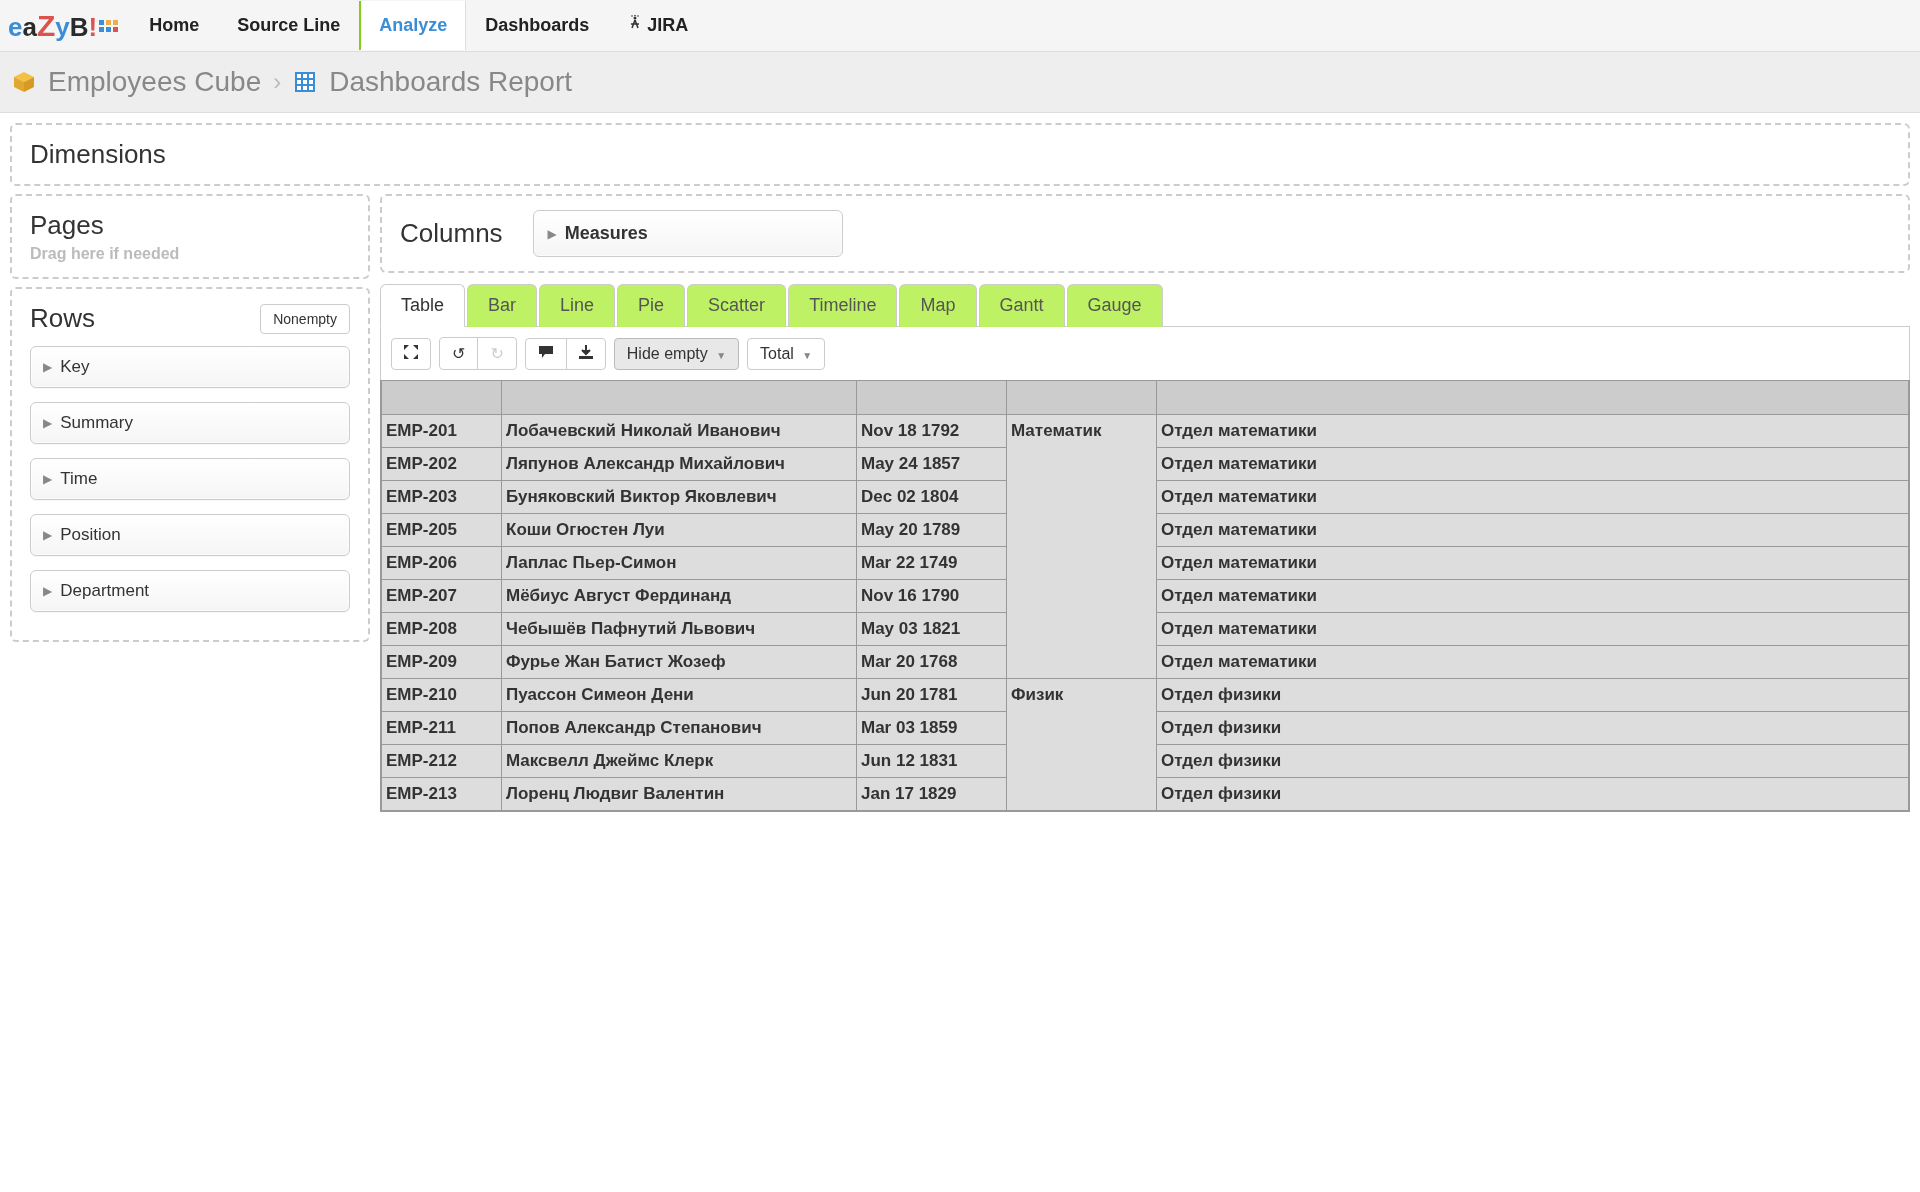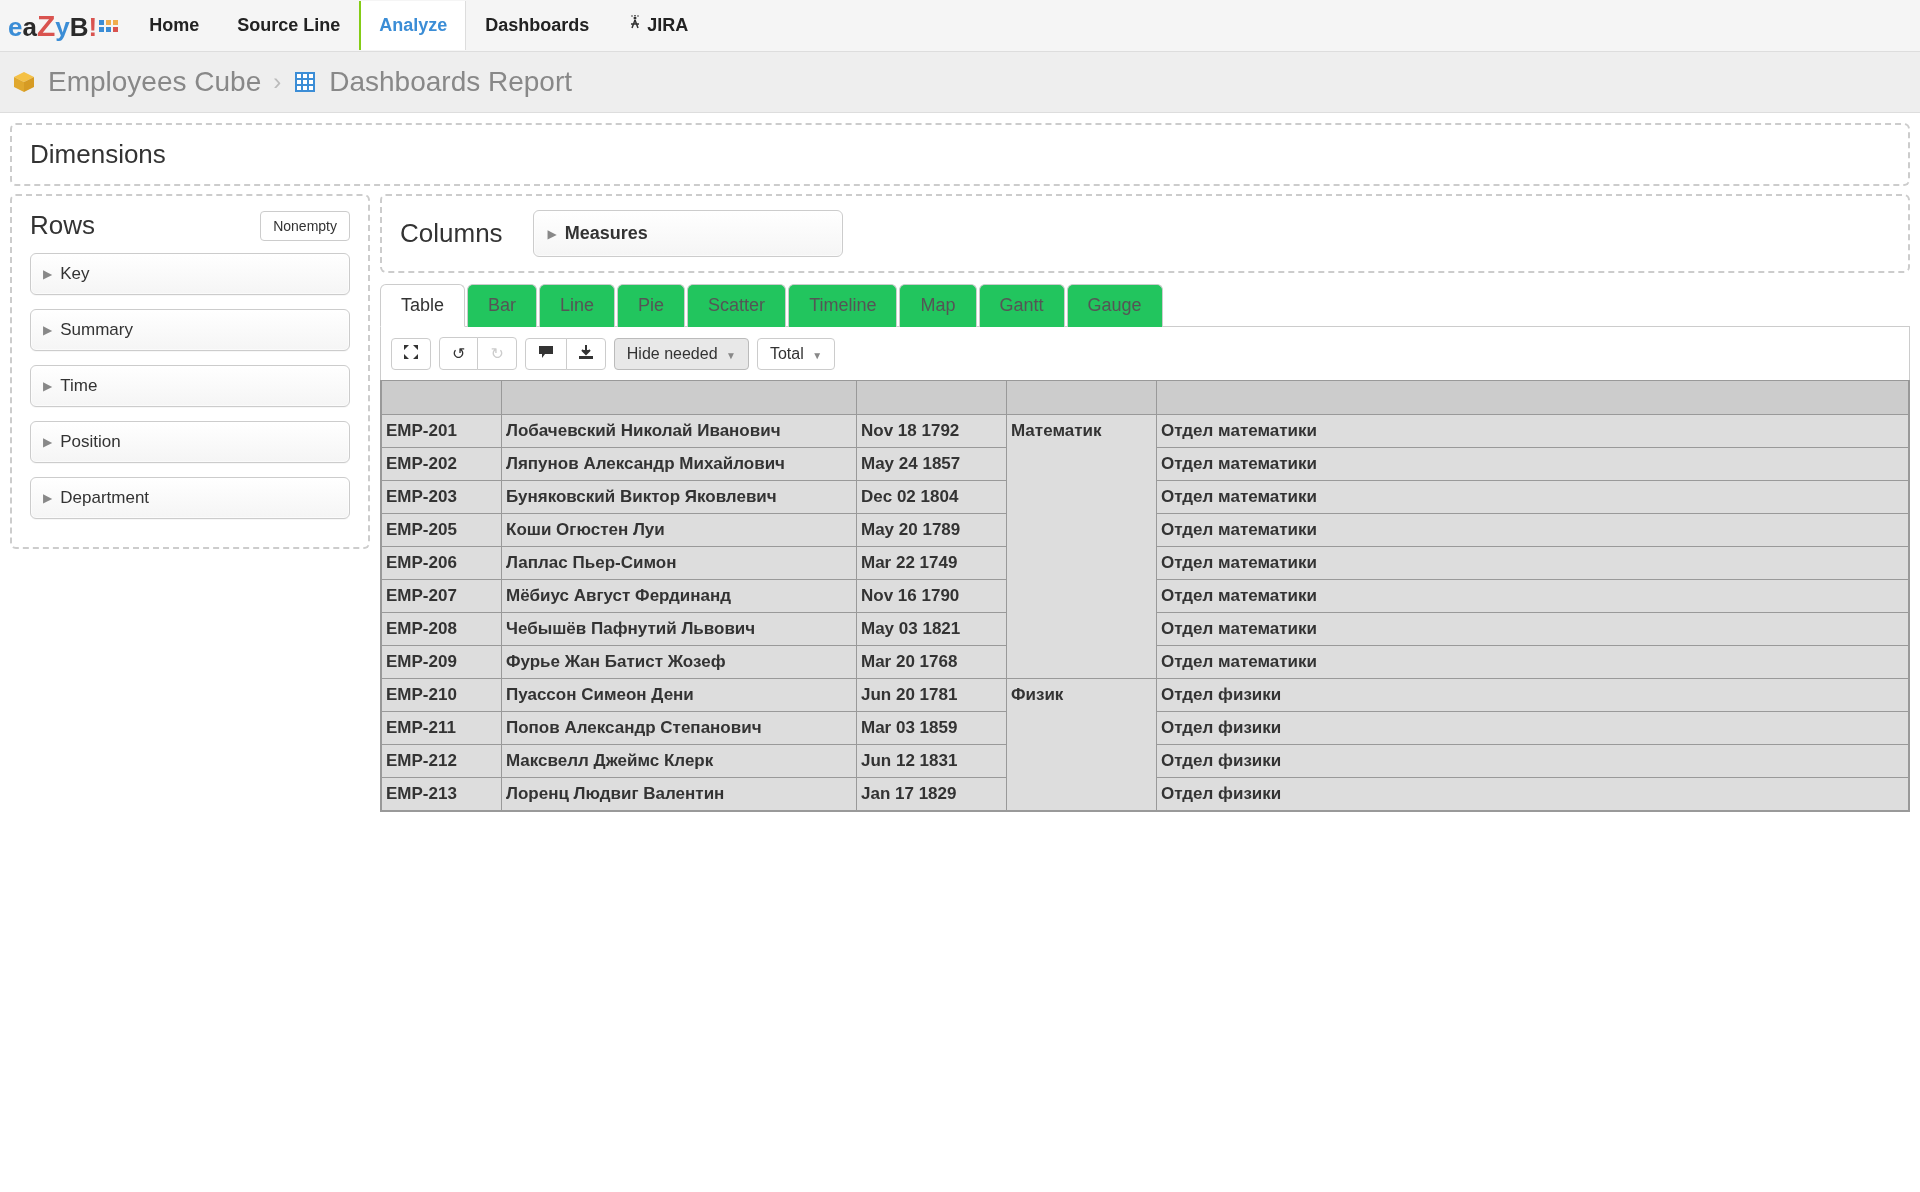--- a/index.html
+++ b/index.html
@@ -48,21 +48,21 @@
 .dim-pill { border: 1px solid #ccc; border-radius: 6px; background: linear-gradient(#fff,#f5f5f5); padding: 10px 12px; margin-bottom: 14px; box-shadow: inset 0 0 0 1px rgba(255,255,255,0.6), 0 1px 0 rgba(0,0,0,0.03); display: flex; align-items: center; cursor: pointer; }
 .dim-pill .tri { color: #888; margin-right: 8px; font-size: 12px; }
 .dim-pill .lbl { font-weight: normal; font-size: 17px; color: #333; }
 .columns-panel { border: 2px dashed #ccc; border-radius: 6px; padding: 14px 18px; margin-bottom: 8px; display: flex; align-items: center; gap: 30px; text-align: right; }
 .measures-pill { border: 1px solid #ccc; border-radius: 6px; background: linear-gradient(#fff,#f5f5f5); padding: 12px 14px; width: 310px; display: flex; align-items: center; cursor: pointer; box-shadow: inset 0 0 0 1px rgba(255,255,255,0.6); }
 .measures-pill .tri { color: #888; margin-right: 8px; font-size: 12px; }
 .measures-pill .lbl { font-weight: bold; font-size: 18px; }
 
 
 .tabs { display: flex; border-bottom: 1px solid #ccc; margin-top: 10px; }
-.tab { padding: 10px 20px; font-size: 18px; color: #555; background: #22c55e; border: 1px solid #ccc; border-bottom: none; margin-right: 2px; border-radius: 6px 6px 0 0; cursor: pointer; position: relative; top: 1px; }
+.tab { padding: 10px 20px; font-size: 18px; color: #555; background: #bef264; border: 1px solid #ccc; border-bottom: none; margin-right: 2px; border-radius: 6px 6px 0 0; cursor: pointer; position: relative; top: 1px; }
 .tab.active { background: #fff; color: #333; border-bottom: 1px solid #fff; }
 
 
 .toolbar { display: flex; gap: 8px; padding: 10px 0; align-items: center; border-left: 1px solid #ccc; border-right: 1px solid #ccc; padding-left: 10px; padding-right: 10px; }
 .btn-icon { background: #fff; border: 1px solid #ccc; border-radius: 4px; padding: 6px 12px; font-size: 16px; cursor: pointer; color: #333; min-width: 38px; text-align: center; }
 .btn-group { display: flex; }
 .btn-group .btn-icon { border-radius: 0; margin-left: -1px; }
 .btn-group .btn-icon:first-child { border-radius: 4px 0 0 4px; margin-left: 0; }
 .btn-group .btn-icon:last-child { border-radius: 0 4px 4px 0; }
 .btn-dd { background: #e8e8e8; border: 1px solid #bbb; border-radius: 4px; padding: 6px 12px; font-size: 16px; cursor: pointer; color: #333; }
@@ -151,20 +151,24 @@
 
 <div class="workspace">
 
   <div class="panel-dashed">
     <div class="panel-title">Dimensions</div>
   </div>
 
   <div class="main-row">
 
     <div class="left-col">
+      <div class="panel-dashed">
+        <div class="panel-title">Pages</div>
+        <div class="pages-hint">Drag here if needed</div>
+      </div>
 
       <div class="panel-dashed">
         <div class="rows-header">
           <div class="panel-title">Rows</div>
           <button class="btn">Nonempty</button>
         </div>
         <div id="rows-items">
             <div class="dim-pill">
               <span class="tri">▶</span>
               <span class="lbl">Key</span>
@@ -225,21 +229,21 @@
             <svg width="16" height="14" viewBox="0 0 16 14">
                   <path d="M1 1h14v8H7l-3 4V9H1z" fill="#333"></path>
                 </svg>
           </span></button>
           <button class="btn-icon"><span>
             <svg width="14" height="14" viewBox="0 0 14 14">
                   <path d="M7 0v8M3 5l4 4 4-4M1 12h12v2H1z" stroke="#333" stroke-width="2" fill="#333"></path>
                 </svg>
           </span></button>
         </div>
-        <button class="btn-dd"><span>Hide needed</span> <span class="caret">▼</span></button>
+        <button class="btn-dd"><span>Hide empty</span> <span class="caret">▼</span></button>
         <button class="btn-dd light"><span>Total</span> <span class="caret">▼</span></button>
       </div>
 
       <div class="data-table-wrap">
         <table class="data-table">
           <colgroup>
             <col class="col-key">
               <col class="col-name">
               <col class="col-date">
               <col class="col-pos">

